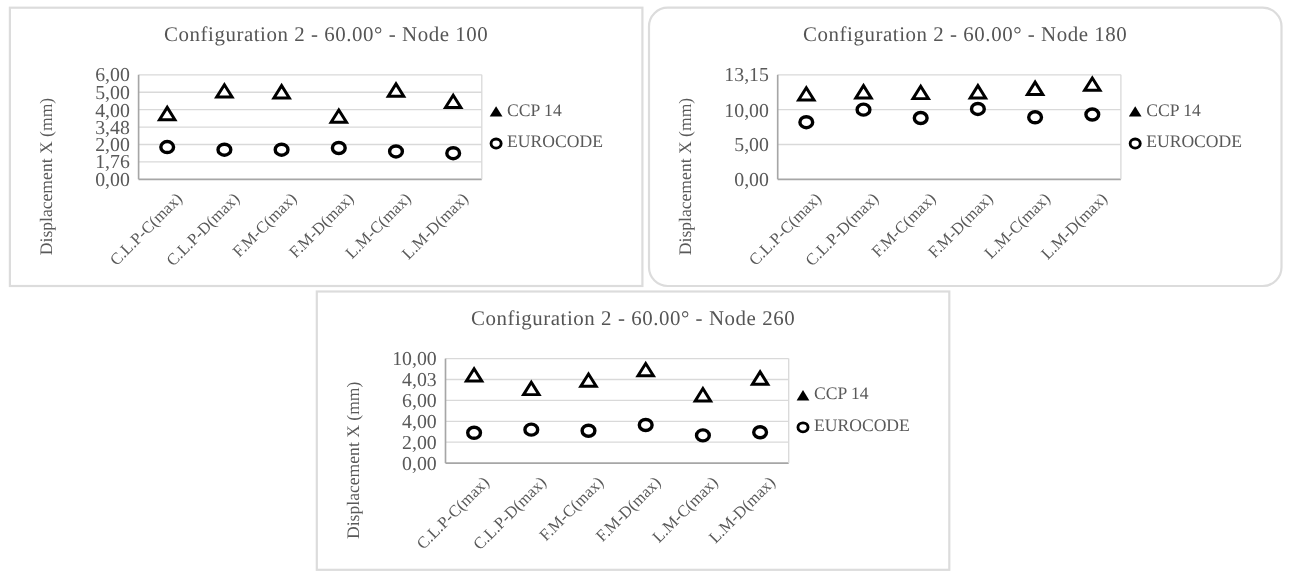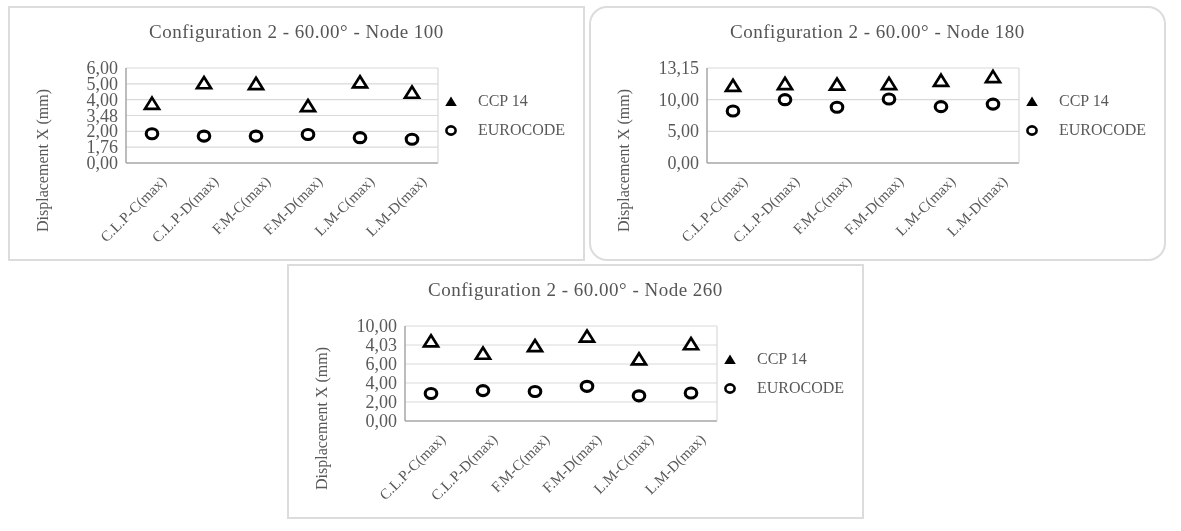--- a/index.html
+++ b/index.html
@@ -75,21 +75,21 @@
     position: absolute;
     left: 434px;
     top: 84px;
     display: flex;
     flex-direction: column;
     gap: 11px;
   }
   .legend-item {
     display: flex;
     align-items: center;
-    gap: 20px;
+    gap: 3px;
   }
   .lg-label {
     font-size: 16px;
     color: #595959;
     white-space: nowrap;
   }
 </style>
 </head>
 <body>
 

